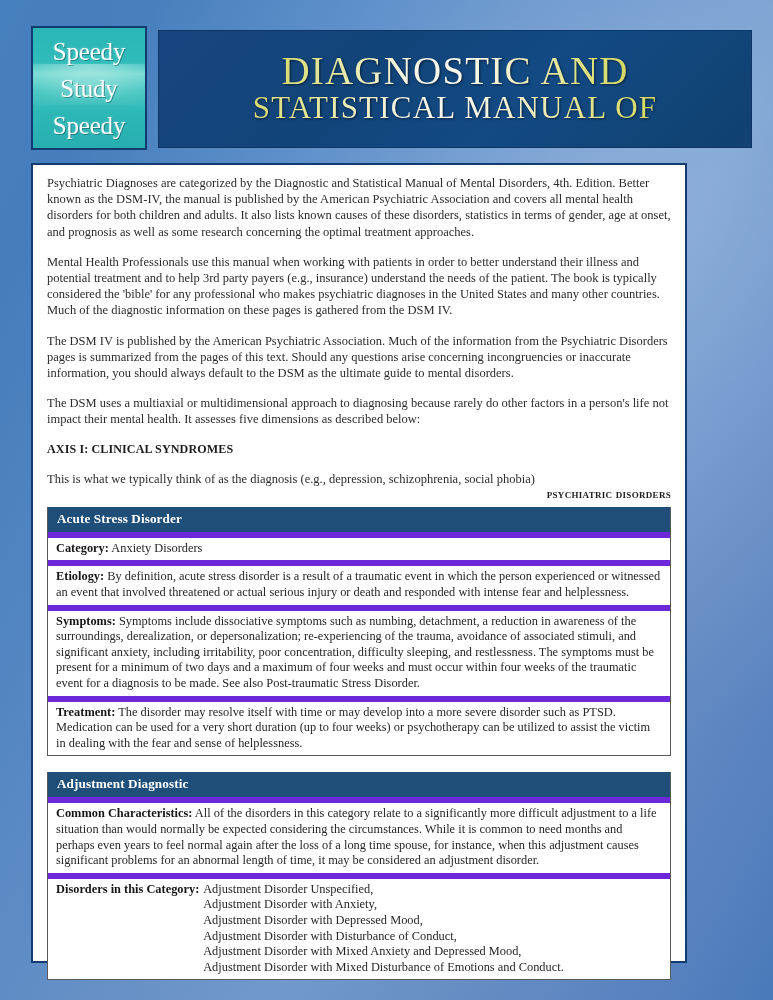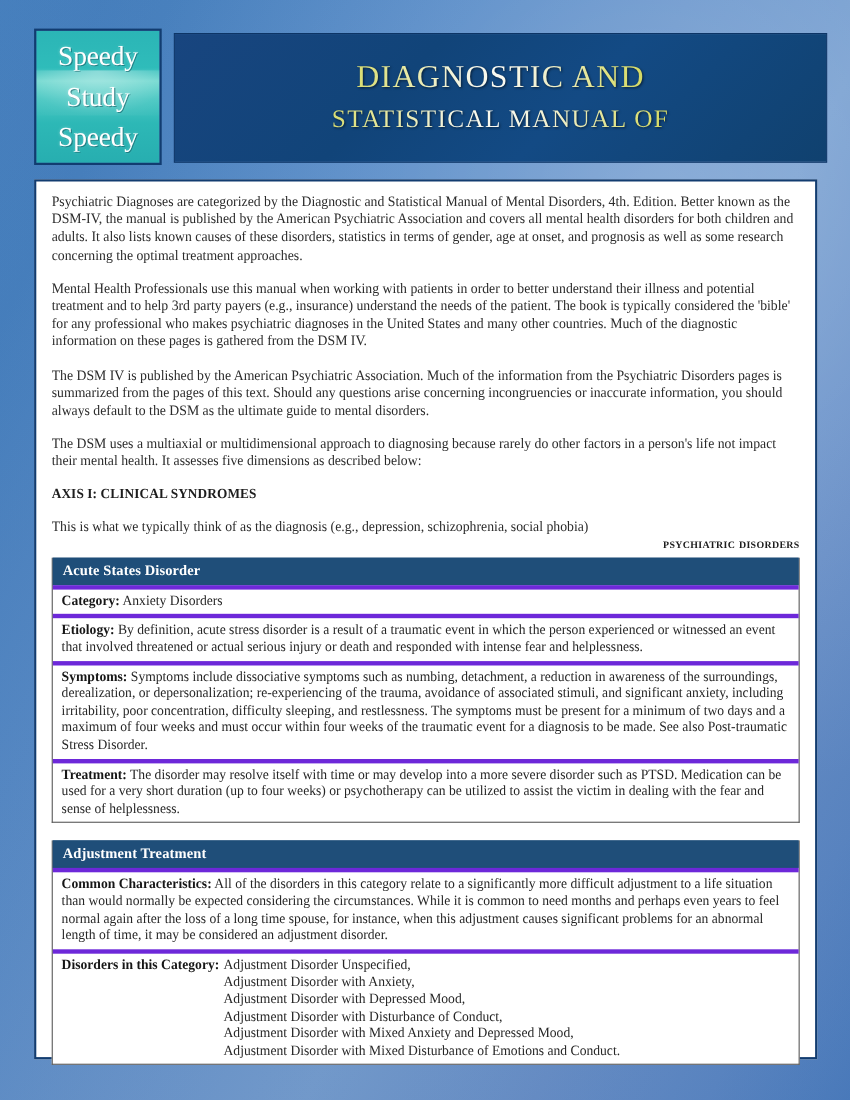--- a/index.html
+++ b/index.html
@@ -120,30 +120,30 @@
                 #fbfbf4 50%,
                 #eeeec7 68%,
                 #dfe285 86%,
                 #d4d963 100%);
     -webkit-background-clip: text;
     background-clip: text;
     color: transparent;
     -webkit-text-fill-color: transparent;
     filter: drop-shadow(1px 1px 1px rgba(0,0,0,0.55));
   }
-  .title-line.l1 { font-size: 29px; }
-  .title-line.l2 { font-size: 23px; }
+  .title-line.l1 { font-size: 39px; }
+  .title-line.l2 { font-size: 31px; }
   .title-line.l3 { font-size: 31px; }
 
   
   .content-panel {
     position: absolute;
     left: 31px;
     top: 163px;
-    width: 712px;
+    width: 656px;
     height: 800px;
     background: #ffffff;
     border: 2px solid #123c70;
     box-sizing: border-box;
     padding: 10px 14px 0 14px;
   }
 
   .para {
     font-family: "Liberation Serif", serif;
     font-size: 13.1px;
@@ -195,21 +195,21 @@
     font-family: "Liberation Serif", serif;
     font-weight: bold;
     font-size: 13.2px;
     line-height: 14px;
     padding: 4px 8px 5px 8px;
     border: 1px solid #1f4e79;
     letter-spacing: 0.1px;
   }
 
   .table-row {
-    border-top: 4px solid #6d28d9;
+    border-top: 6px solid #6d28d9;
     padding: 3px 8px 4px 8px;
     font-family: "Liberation Serif", serif;
     font-size: 12.9px;
     line-height: 15.6px;
     color: #262626;
   }
   .table-row:first-of-type { border-top: none; }
   .table-row .lbl {
     font-weight: bold;
     color: #161616;
@@ -265,42 +265,42 @@
     <p class="para">The DSM IV is published by the American Psychiatric Association.  Much of the information from the Psychiatric Disorders pages is summarized from the pages of this text.  Should any questions arise concerning incongruencies or inaccurate information, you should always default to the DSM as the ultimate guide to mental disorders.</p>
     <p class="para">The DSM uses a multiaxial or multidimensional approach to diagnosing because rarely do other factors in a person's life not impact their mental health.  It assesses five dimensions as described below:</p>
 
     <p class="axis-heading">AXIS I: CLINICAL SYNDROMES</p>
 
     <p class="para">This is what we typically think of as the diagnosis (e.g., depression, schizophrenia, social phobia)</p>
 
     <div class="smallcaps-heading">Psychiatric Disorders</div>
 
     <div class="disorder-table">
-      <div class="table-header">Acute States Disorder</div>
+      <div class="table-header">Acute Stress Disorder</div>
 
       <div class="table-row">
         <div class="row-inner"><span class="lbl">Category:</span><span> Anxiety Disorders</span></div>
       </div>
 
       <div class="table-row">
         <div class="row-inner"><span class="lbl">Etiology:</span><span> By definition, acute stress disorder is a result of a traumatic event in which the person experienced or witnessed an event that involved threatened or actual serious injury or death and responded with intense fear and helplessness.</span></div>
       </div>
 
       <div class="table-row">
         <div class="row-inner"><span class="lbl">Symptoms:</span><span> Symptoms include dissociative symptoms such as numbing, detachment, a reduction in awareness of the surroundings, derealization, or depersonalization; re-experiencing of the trauma, avoidance of associated stimuli, and significant anxiety, including irritability, poor concentration, difficulty sleeping, and restlessness.  The symptoms must be present for a minimum of two days and a maximum of four weeks and must occur within four weeks of the traumatic event for a diagnosis to be made.  See also Post-traumatic Stress Disorder.</span></div>
       </div>
 
       <div class="table-row">
         <div class="row-inner"><span class="lbl">Treatment:</span><span> The disorder may resolve itself with time or may develop into a more severe disorder such as PTSD.  Medication can be used for a very short duration (up to four weeks) or psychotherapy can be utilized to assist the victim in dealing with the fear and sense of helplessness.</span></div>
       </div>
 
     </div>
 
     <div class="disorder-table last">
-      <div class="table-header">Adjustment Treatment</div>
+      <div class="table-header">Adjustment Diagnostic</div>
 
       <div class="table-row">
         <div class="row-inner"><span class="lbl">Common Characteristics:</span><span> All of the disorders in this category relate to a significantly more difficult adjustment to a life situation than would normally be expected considering the circumstances.  While it is common to need months and perhaps even years to feel normal again after the loss of a long time spouse, for instance, when this adjustment causes significant problems for an abnormal length of time, it may be considered an adjustment disorder.</span></div>
       </div>
 
       <div class="table-row">
         <div class="row-inner">
           <div class="cat-list">
             <span class="cat-label">Disorders in this Category:</span>
             <span class="cat-items">

